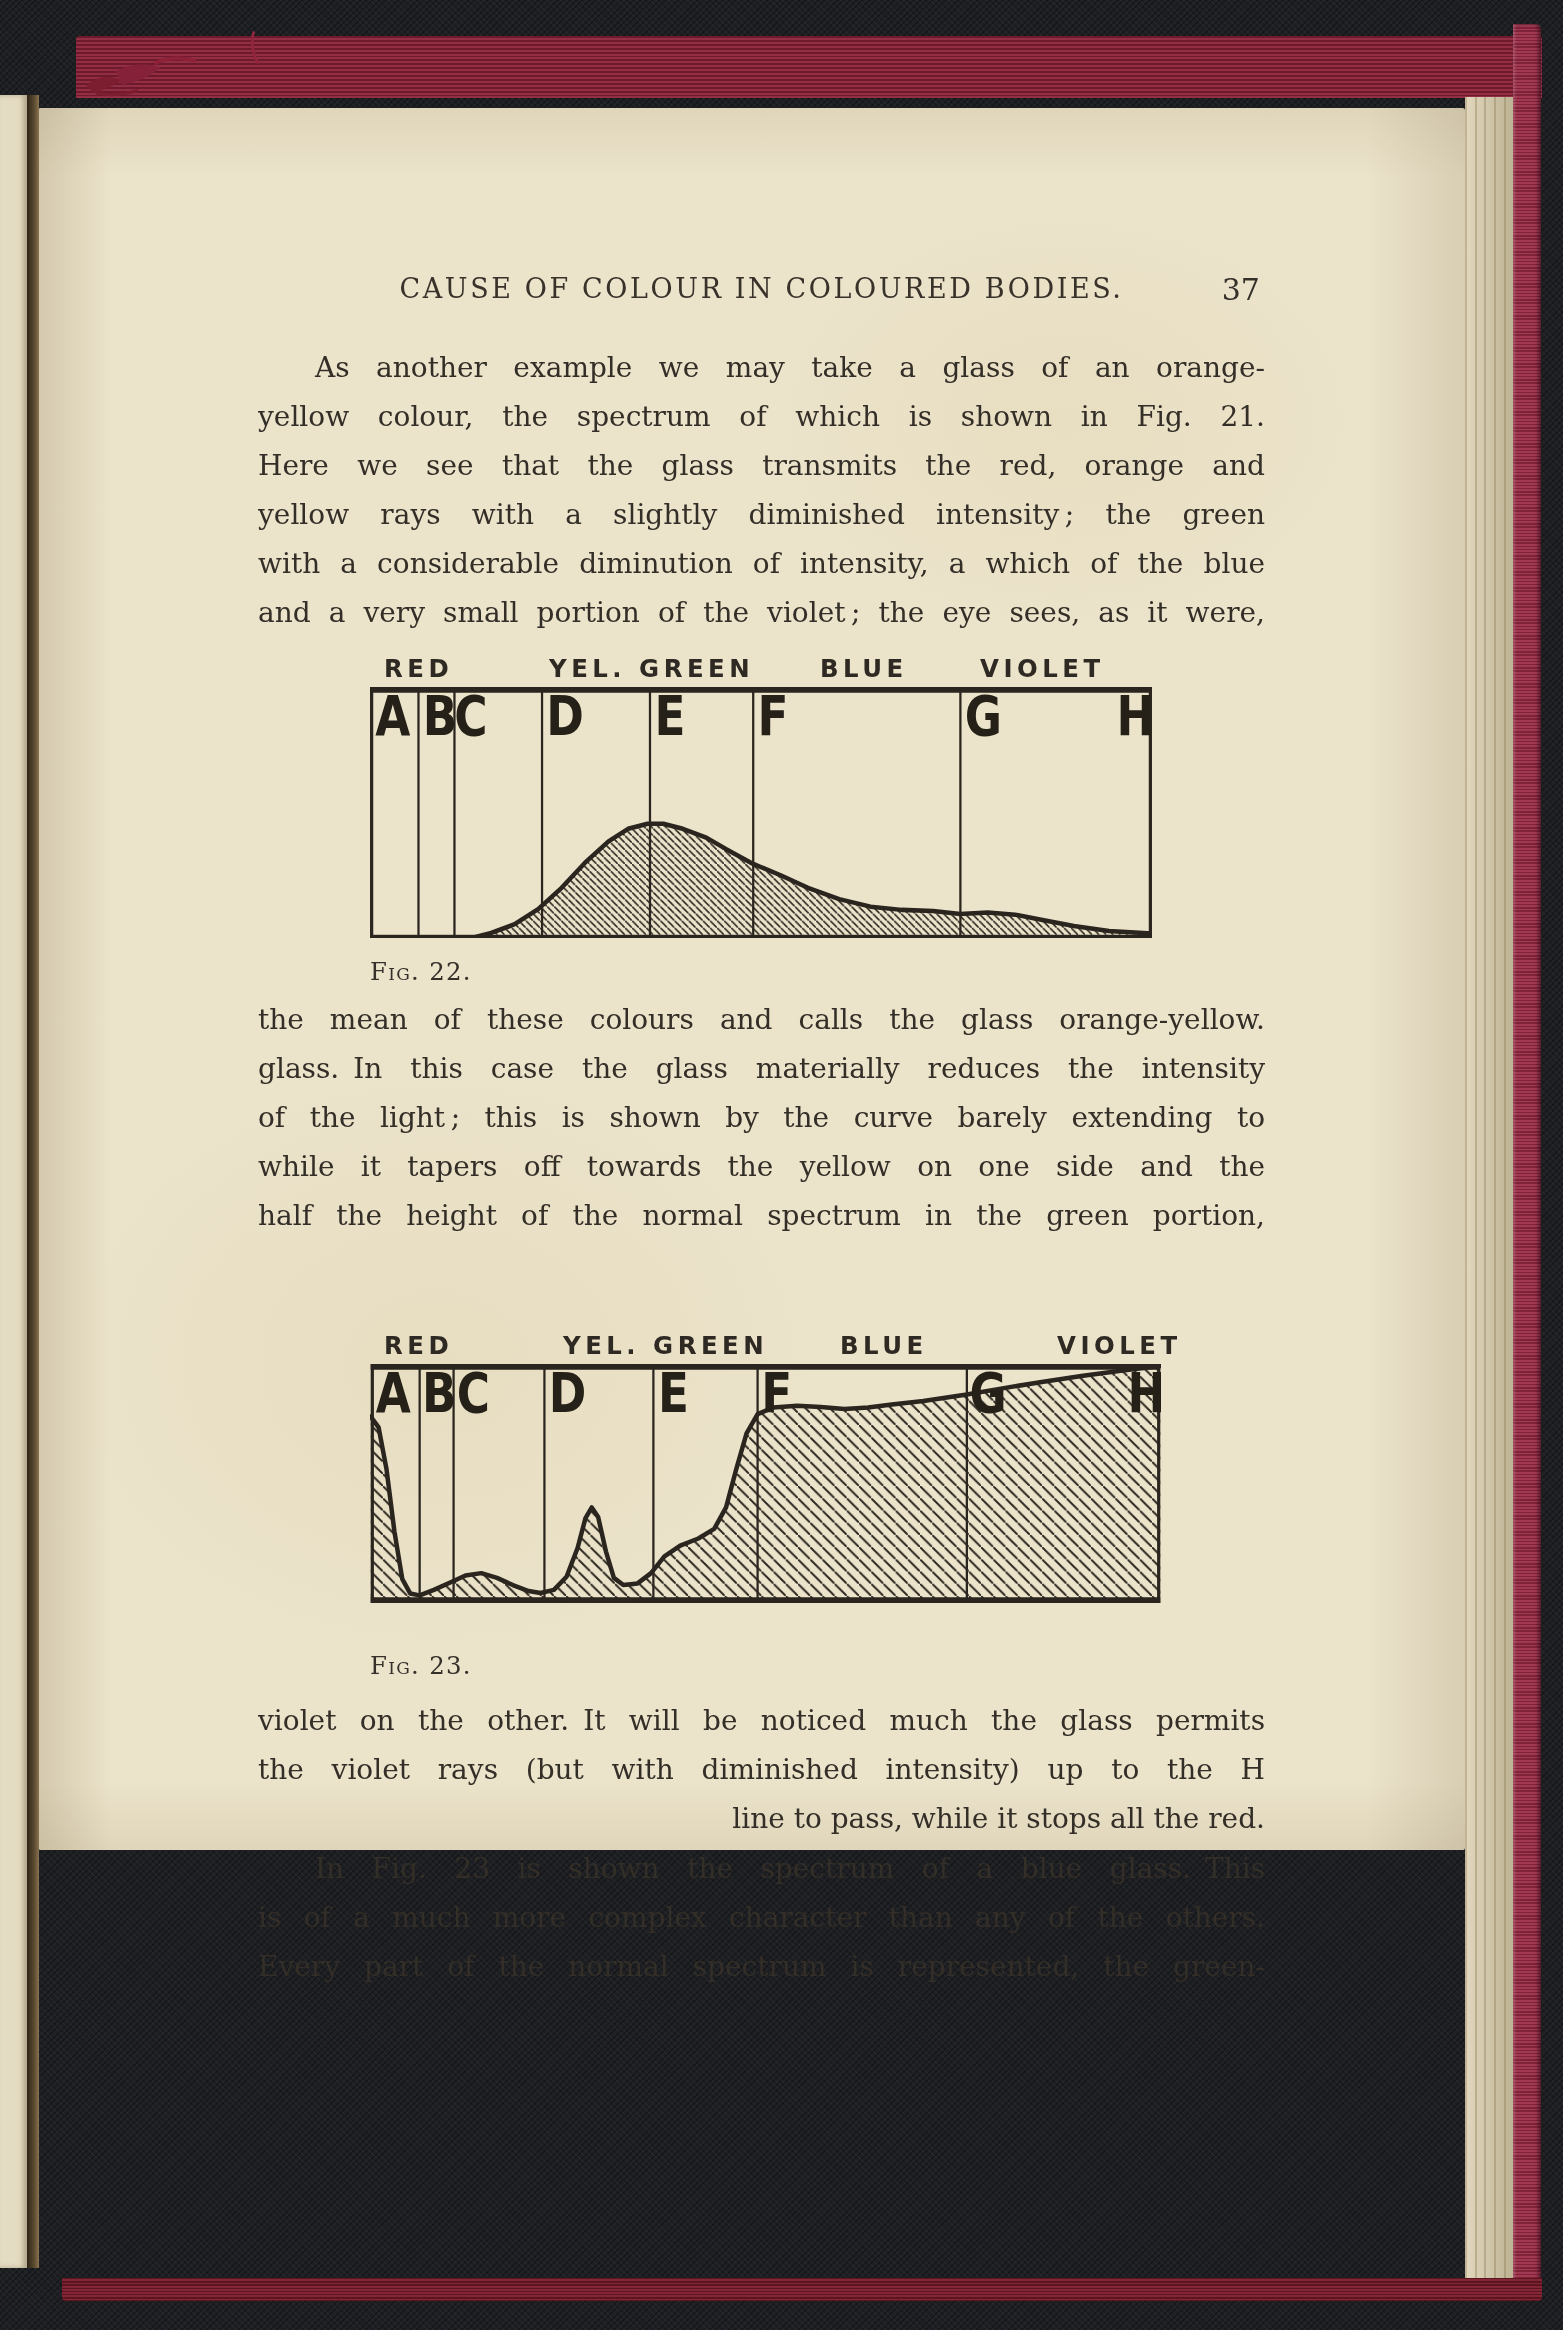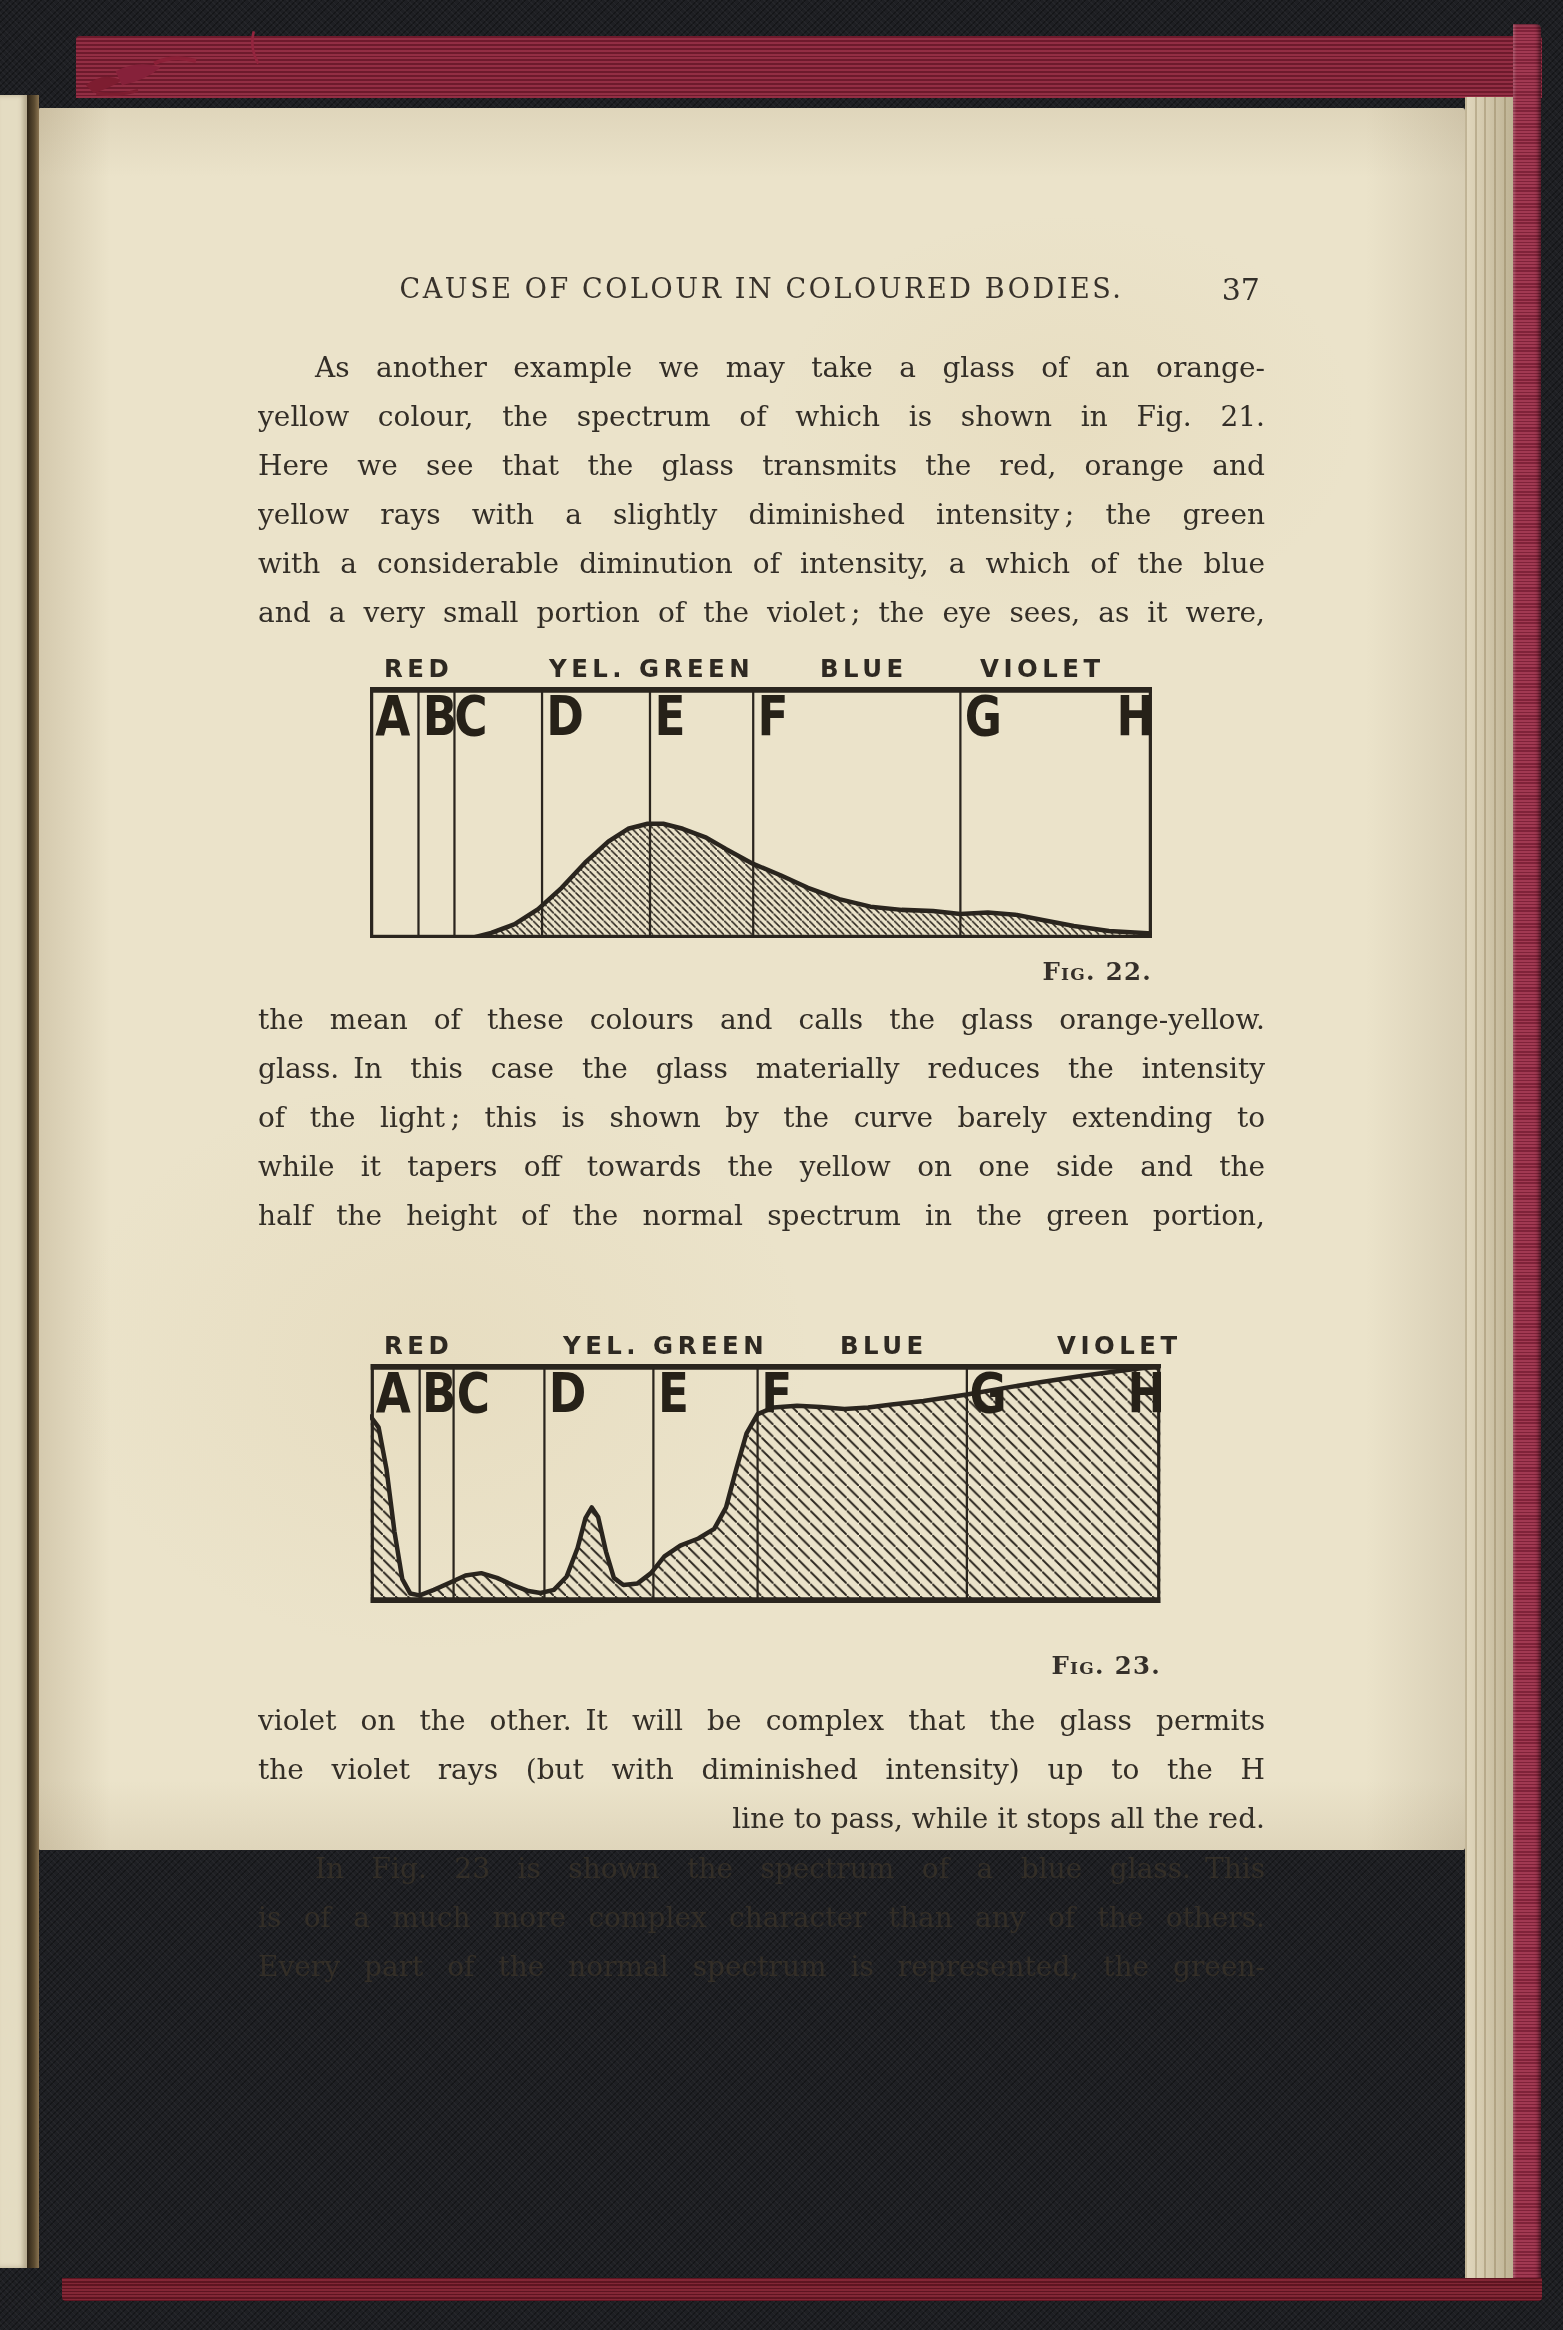--- a/index.html
+++ b/index.html
@@ -74,23 +74,22 @@
   
   .figure{position:absolute;}
   #fig22{left:331px;top:579px;width:782px;height:251px;}
   #fig23{left:331px;top:1256px;width:791px;height:239px;}
   .fig-labels{position:absolute;left:0;right:0;top:-35px;height:32px;}
   .fig-labels span{
     position:absolute;bottom:1.3px;font-family:"DejaVu Sans", sans-serif;font-weight:600;
     font-size:24.4px;letter-spacing:4.5px;color:#2e2922;white-space:nowrap;
   }
   .fig-caption{
-    position:absolute;text-align:right;font-size:24.4px;letter-spacing:1.3px;color:#35302a;
+    position:absolute;text-align:left;font-size:24.4px;letter-spacing:1.3px;color:#35302a;
     font-variant:small-caps;
-    font-weight:bold;
   }
   #cap22{left:331px;top:849px;width:782px;}
   #cap23{left:331px;top:1543px;width:791px;}
   svg{display:block;}
 </style>
 </head>
 <body>
 
 <div class="canvas">
 
@@ -199,21 +198,21 @@
           <text transform="translate(277 74) scale(0.82 1)" font-family="&quot;DejaVu Sans&quot;, sans-serif" font-size="86" font-weight="bold" fill="#262118">D</text>
           <text transform="translate(447 74) scale(0.82 1)" font-family="&quot;DejaVu Sans&quot;, sans-serif" font-size="86" font-weight="bold" fill="#262118">E</text>
           <text transform="translate(608 74) scale(0.82 1)" font-family="&quot;DejaVu Sans&quot;, sans-serif" font-size="86" font-weight="bold" fill="#262118">F</text>
           <text transform="translate(932 74) scale(0.82 1)" font-family="&quot;DejaVu Sans&quot;, sans-serif" font-size="86" font-weight="bold" fill="#262118">G</text>
           <text transform="translate(1178 74) scale(0.82 1)" font-family="&quot;DejaVu Sans&quot;, sans-serif" font-size="86" font-weight="bold" fill="#262118">H</text>
         </svg>
       </div>
     <div class="fig-caption" id="cap23">Fig. 23.</div>
 
     <div class="para" id="p3">
-        <div class="pline">violet on the other. It will be complex that the glass permits</div>
+        <div class="pline">violet on the other. It will be noticed much the glass permits</div>
         <div class="pline">the violet rays (but with diminished intensity) up to the H</div>
         <div class="pline noj">line to pass, while it stops all the red.</div>
       </div>
 
     <div class="para" id="p4">
         <div class="pline indent">In Fig. 23 is shown the spectrum of a blue glass. This</div>
         <div class="pline">is of a much more complex character than any of the others.</div>
         <div class="pline">Every part of the normal spectrum is represented, the green-</div>
       </div>
 

